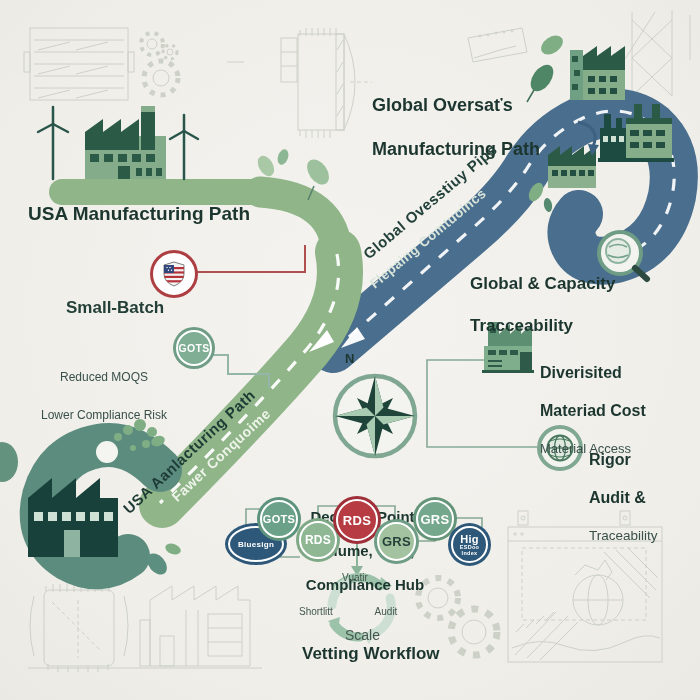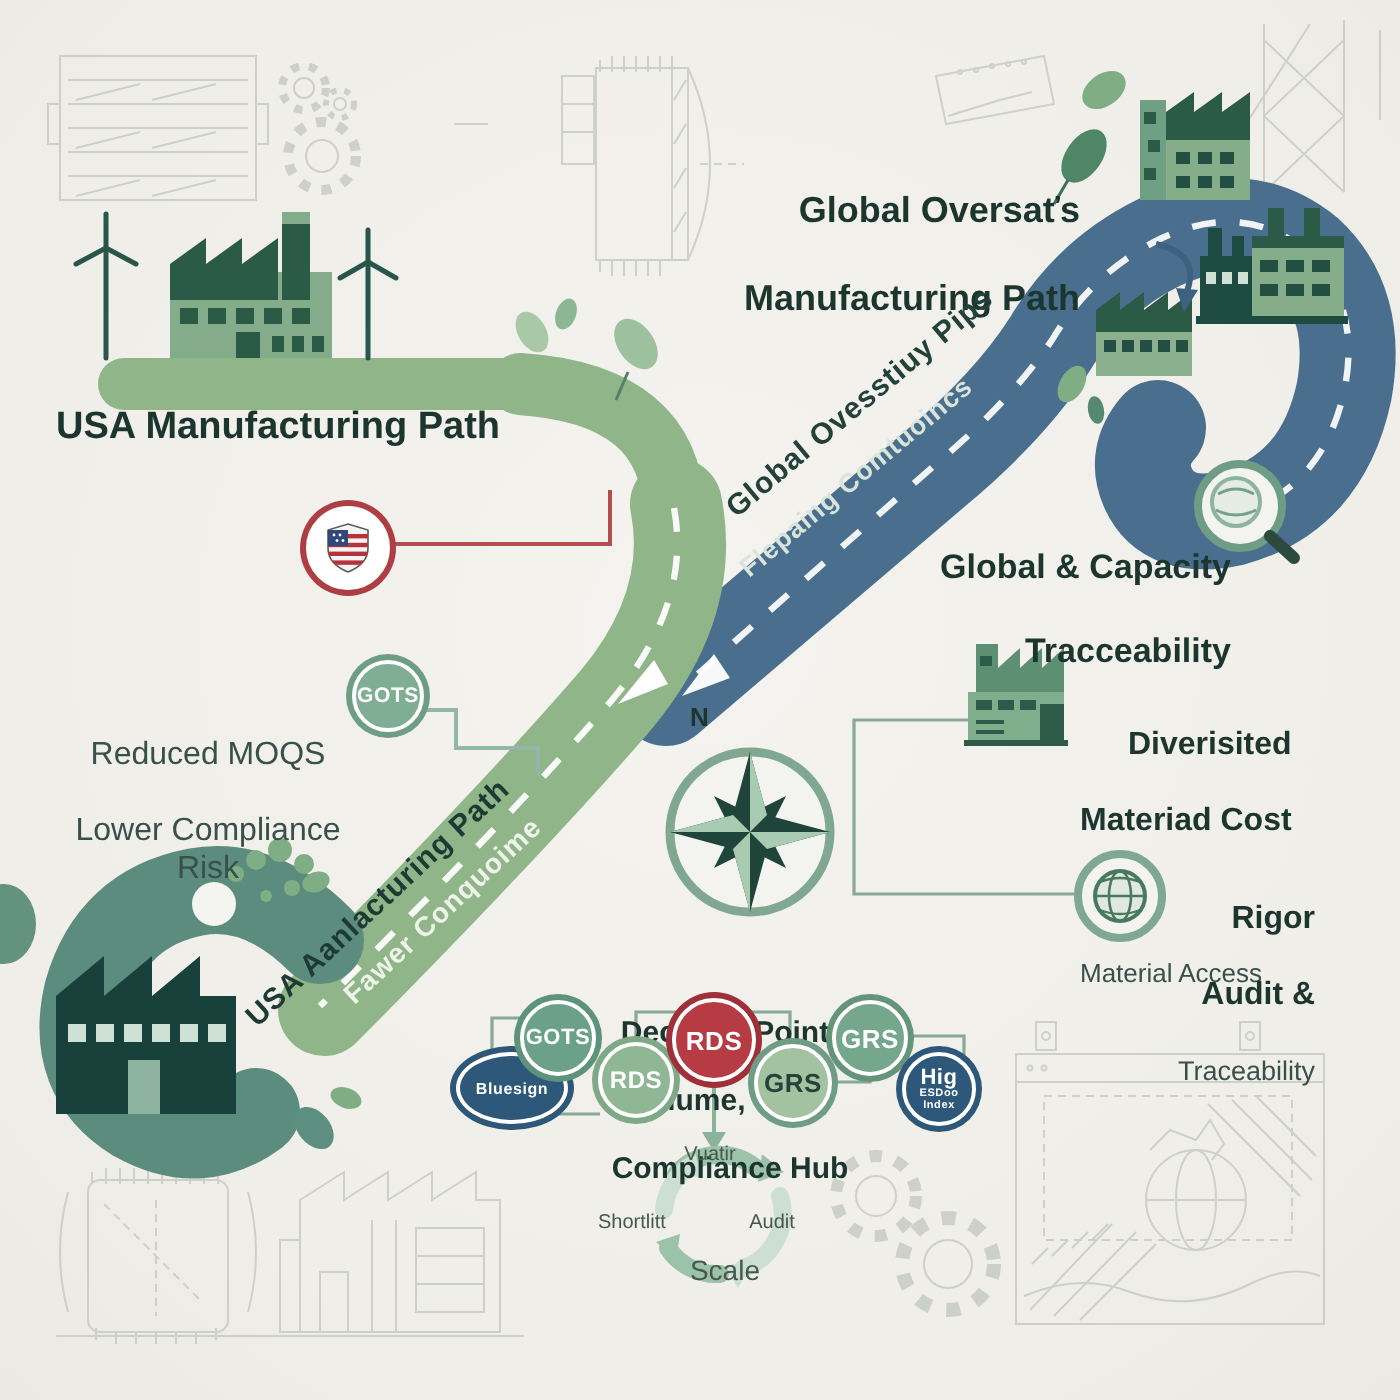--- a/index.html
+++ b/index.html
@@ -1,21 +1,21 @@
 <!DOCTYPE html>
 <html><head>
 <meta charset="utf-8">
 <style>
   html,body{margin:0;padding:0;background:#e8e7e2;}
   .stage{position:relative;width:700px;height:700px;overflow:hidden;
          background:radial-gradient(circle at 50% 45%, #f4f3ef 0%, #efeee9 70%, #eae9e4 100%);
          font-family:"Liberation Sans","DejaVu Sans",sans-serif;}
   svg.art{position:absolute;left:0;top:0;}
   .t{position:absolute;color:#1c362f;white-space:pre-line;}
-  .b{font-weight:bold;text-align:right;}
+  .b{font-weight:bold;}
   .badge{position:absolute;border-radius:50%;border:2px solid #fff;
          box-shadow:0 0 0 3px var(--ring);display:flex;flex-direction:column;
          align-items:center;justify-content:center;color:#fff;font-weight:bold;
          letter-spacing:.3px;box-sizing:border-box;text-align:center;}
   .roadlabel{position:absolute;text-align:center;font-weight:bold;letter-spacing:.5px;}
 </style>
 </head>
 <body>
 
 <div class="stage">
@@ -339,41 +339,42 @@
 </svg>
 
 <div class="t b" style="left:28px;top:203px;font-size:19px;">USA Manufacturing Path</div>
 
 <div class="t b" style="left:372px;top:72px;font-size:18px;line-height:22px;">
   <div>Global Oversaťs</div>
   <div>Manufacturing Path</div>
 </div>
 
 <div class="t b" style="left:66px;top:275px;font-size:17px;line-height:22px;color:#233f37;">
-</div>
-
-<div class="t" style="left:24px;top:349px;width:160px;text-align:center;font-size:16px;line-height:19px;color:#39504a;">
+  <div>Small-Batch</div>
+</div>
+
+<div class="t" style="left:24px;top:349px;width:160px;text-align:center;font-size:12px;line-height:19px;color:#39504a;">
   <div>Reduced MOQS</div>
   <div>Lower Compliance Risk</div>
 </div>
 
 <div class="roadlabel" style="left:79px;top:443px;width:220px;font-size:15px;color:#1d3b34;transform:rotate(-43deg);">USA Aanlacturing Path</div>
 <div class="roadlabel" style="left:136px;top:447px;width:170px;font-size:14px;color:#eef4ea;transform:rotate(-43deg);">Fawer Conquoime</div>
 <div class="roadlabel" style="left:325px;top:193px;width:210px;font-size:15px;color:#23413a;transform:rotate(-40deg);">Global Ovesstiuy Pips</div>
 <div class="roadlabel" style="left:333px;top:231px;width:190px;font-size:13.5px;color:#d9e4da;transform:rotate(-40deg);">Flepaing Comtuoincs</div>
 
 <div class="t b" style="left:470px;top:252px;font-size:17px;line-height:21px;">
   <div>Global &amp; Capacity</div>
   <div>Tracceability</div>
 </div>
 
 <div class="t" style="left:540px;top:344px;font-size:16px;line-height:19px;">
   <div class="b">Diverisited</div>
   <div class="b">Materiad Cost</div>
-  <div style="font-size:13px;color:#39504a;margin-top:38px;">Material Access</div>
+  <div style="font-size:13px;color:#39504a;">Material Access</div>
 </div>
 
 <div class="t" style="left:589px;top:431px;font-size:16px;line-height:19px;">
   <div class="b">Rigor</div>
   <div class="b">Audit &amp;</div>
   <div style="font-size:13.5px;color:#39504a;">Traceability</div>
 </div>
 
 <div class="t b" style="left:345px;top:351px;font-size:13px;">N</div>
 
@@ -430,14 +431,15 @@
 <div class="badge" style="left:451px;top:526px;width:37px;height:37px;background:#2e587a;--ring:#2e587a;font-size:11px;line-height:10px;">
   <span>Hig</span>
   <span style="font-size:5.5px;line-height:6px;">ESDoo</span>
   <span style="font-size:5.5px;line-height:6px;">Index</span>
 </div>
 
 <div class="t" style="left:330px;top:572px;width:50px;text-align:center;font-size:10px;color:#44584f;">Vuatir</div>
 <div class="t" style="left:368px;top:606px;width:36px;text-align:center;font-size:10px;color:#44584f;">Audit</div>
 <div class="t" style="left:299px;top:606px;width:48px;text-align:left;font-size:10px;color:#44584f;">Shortlitt</div>
 <div class="t" style="left:336px;top:627px;width:44px;text-align:right;font-size:14px;color:#44584f;">Scale</div>
+<div class="t b" style="left:302px;top:644px;font-size:17px;">Vetting Workflow</div>
 
 </div>
 
 </body></html>

